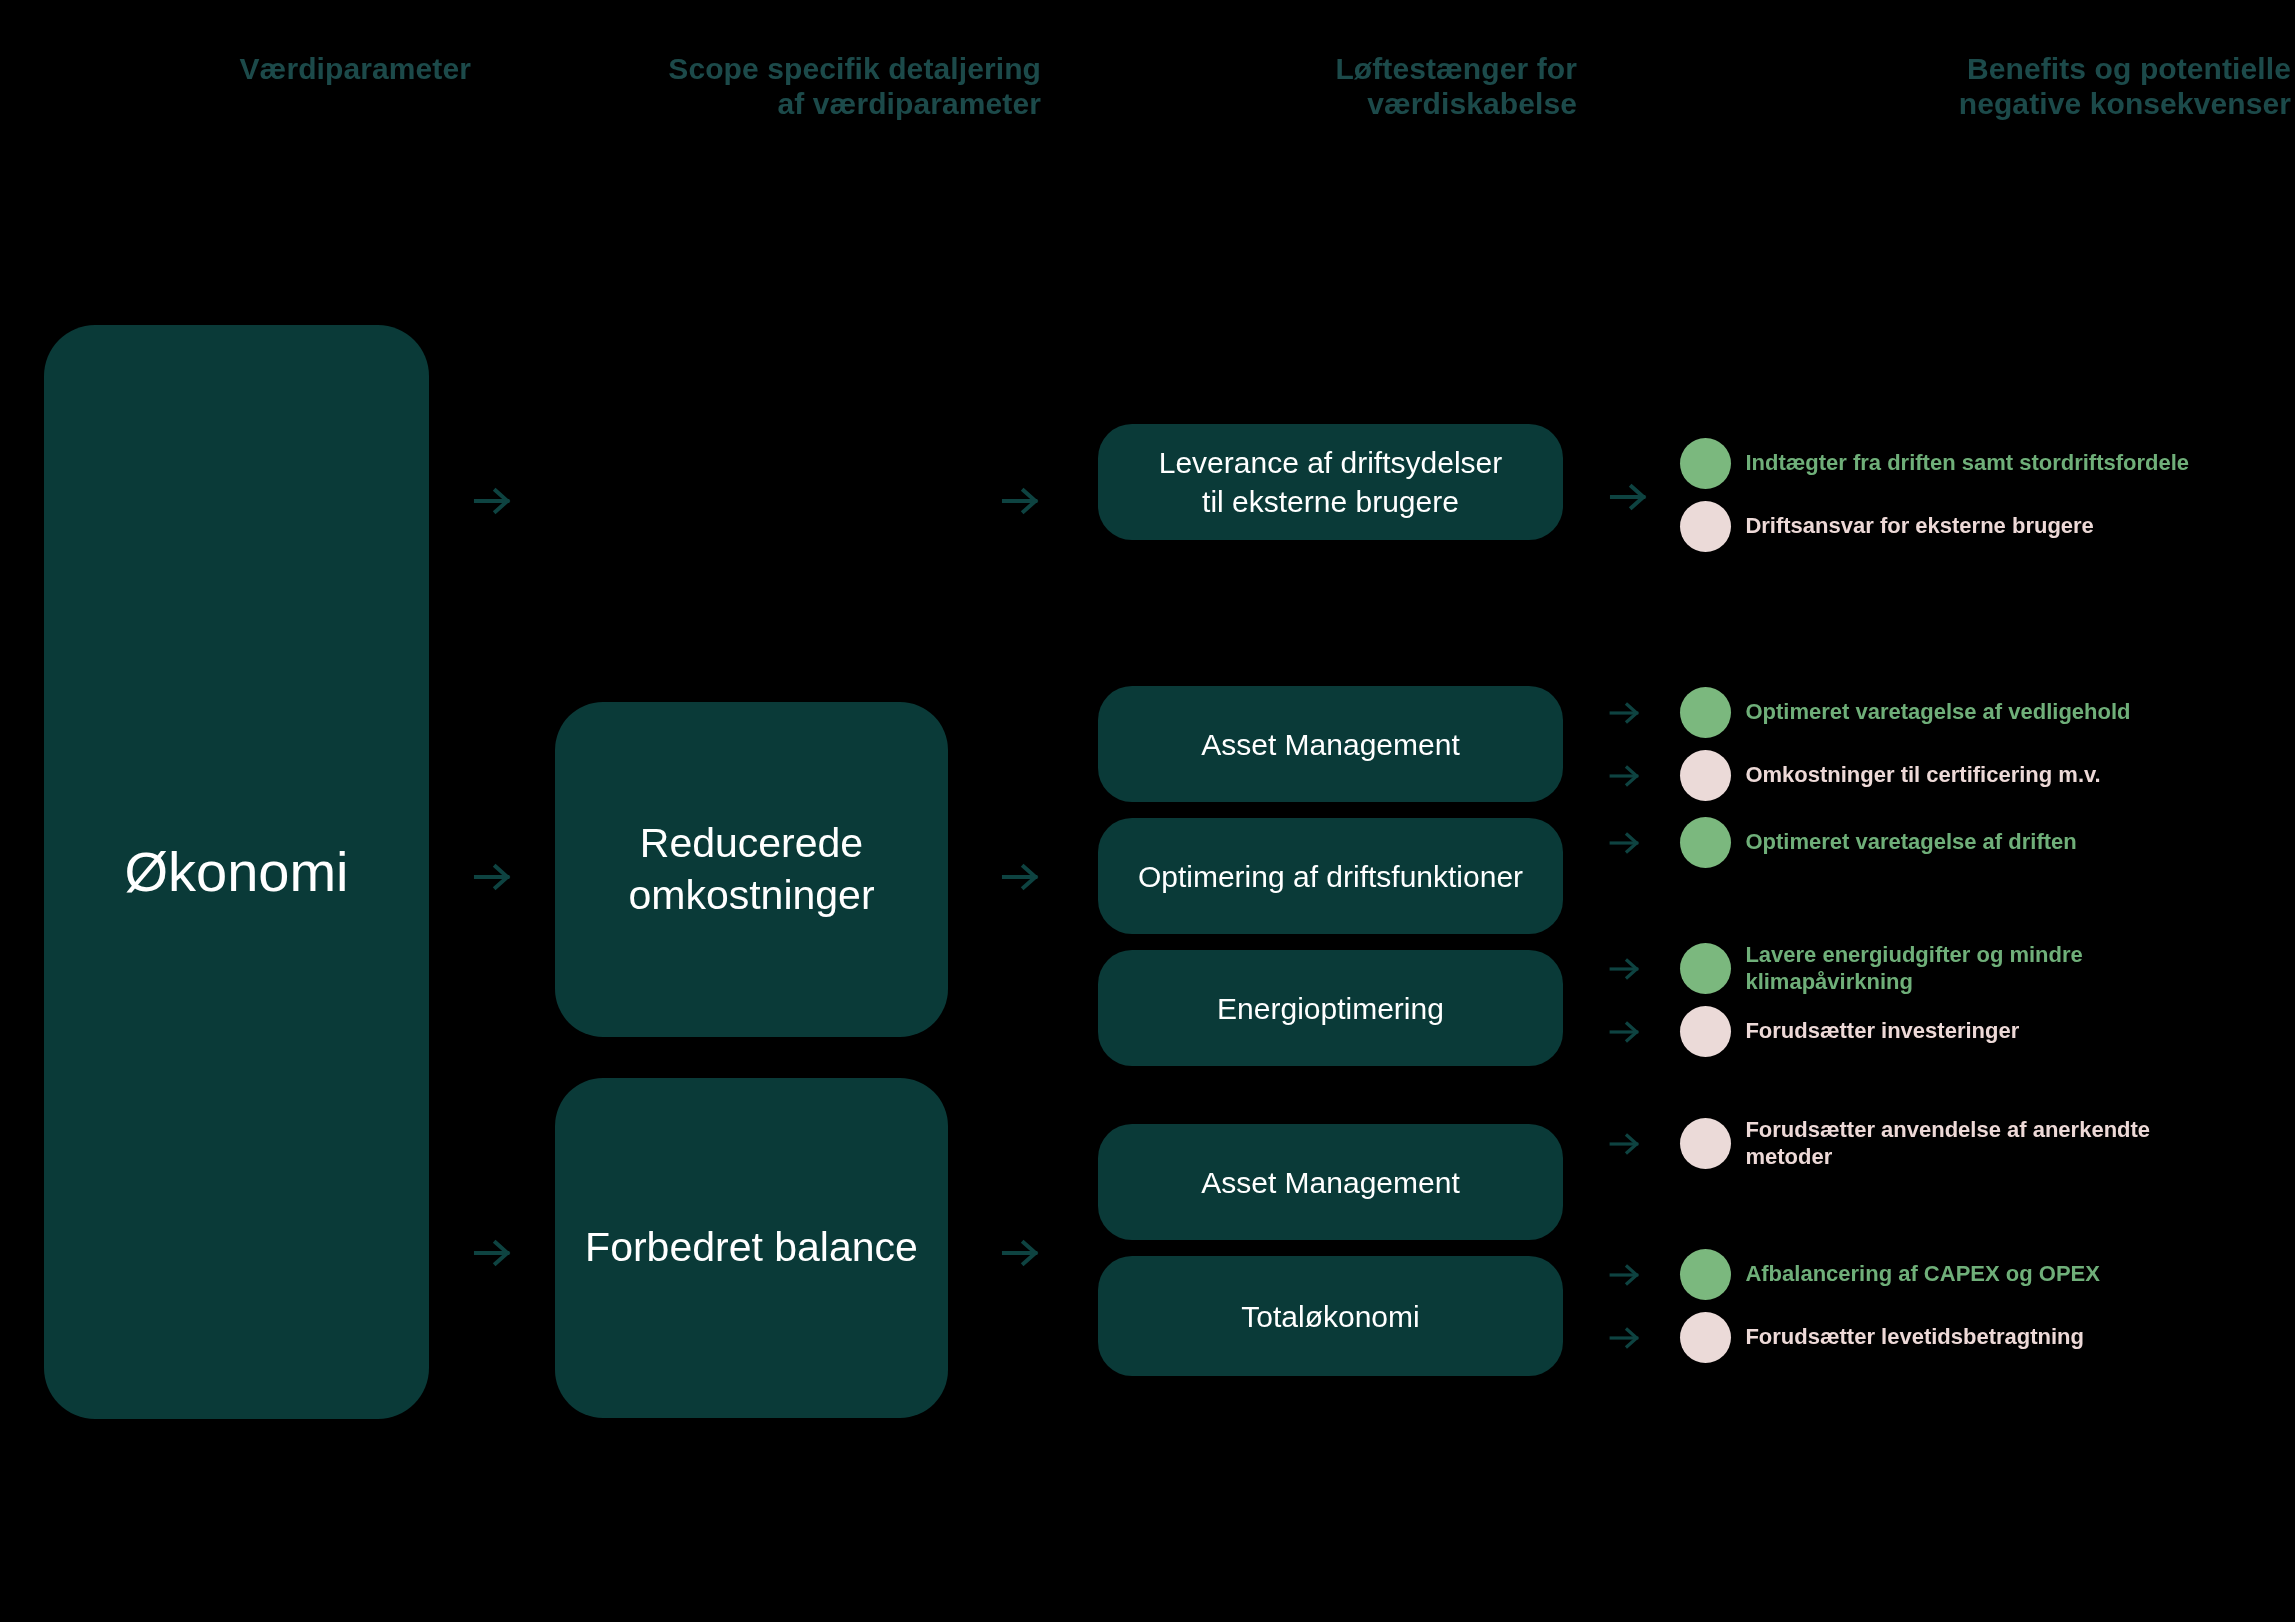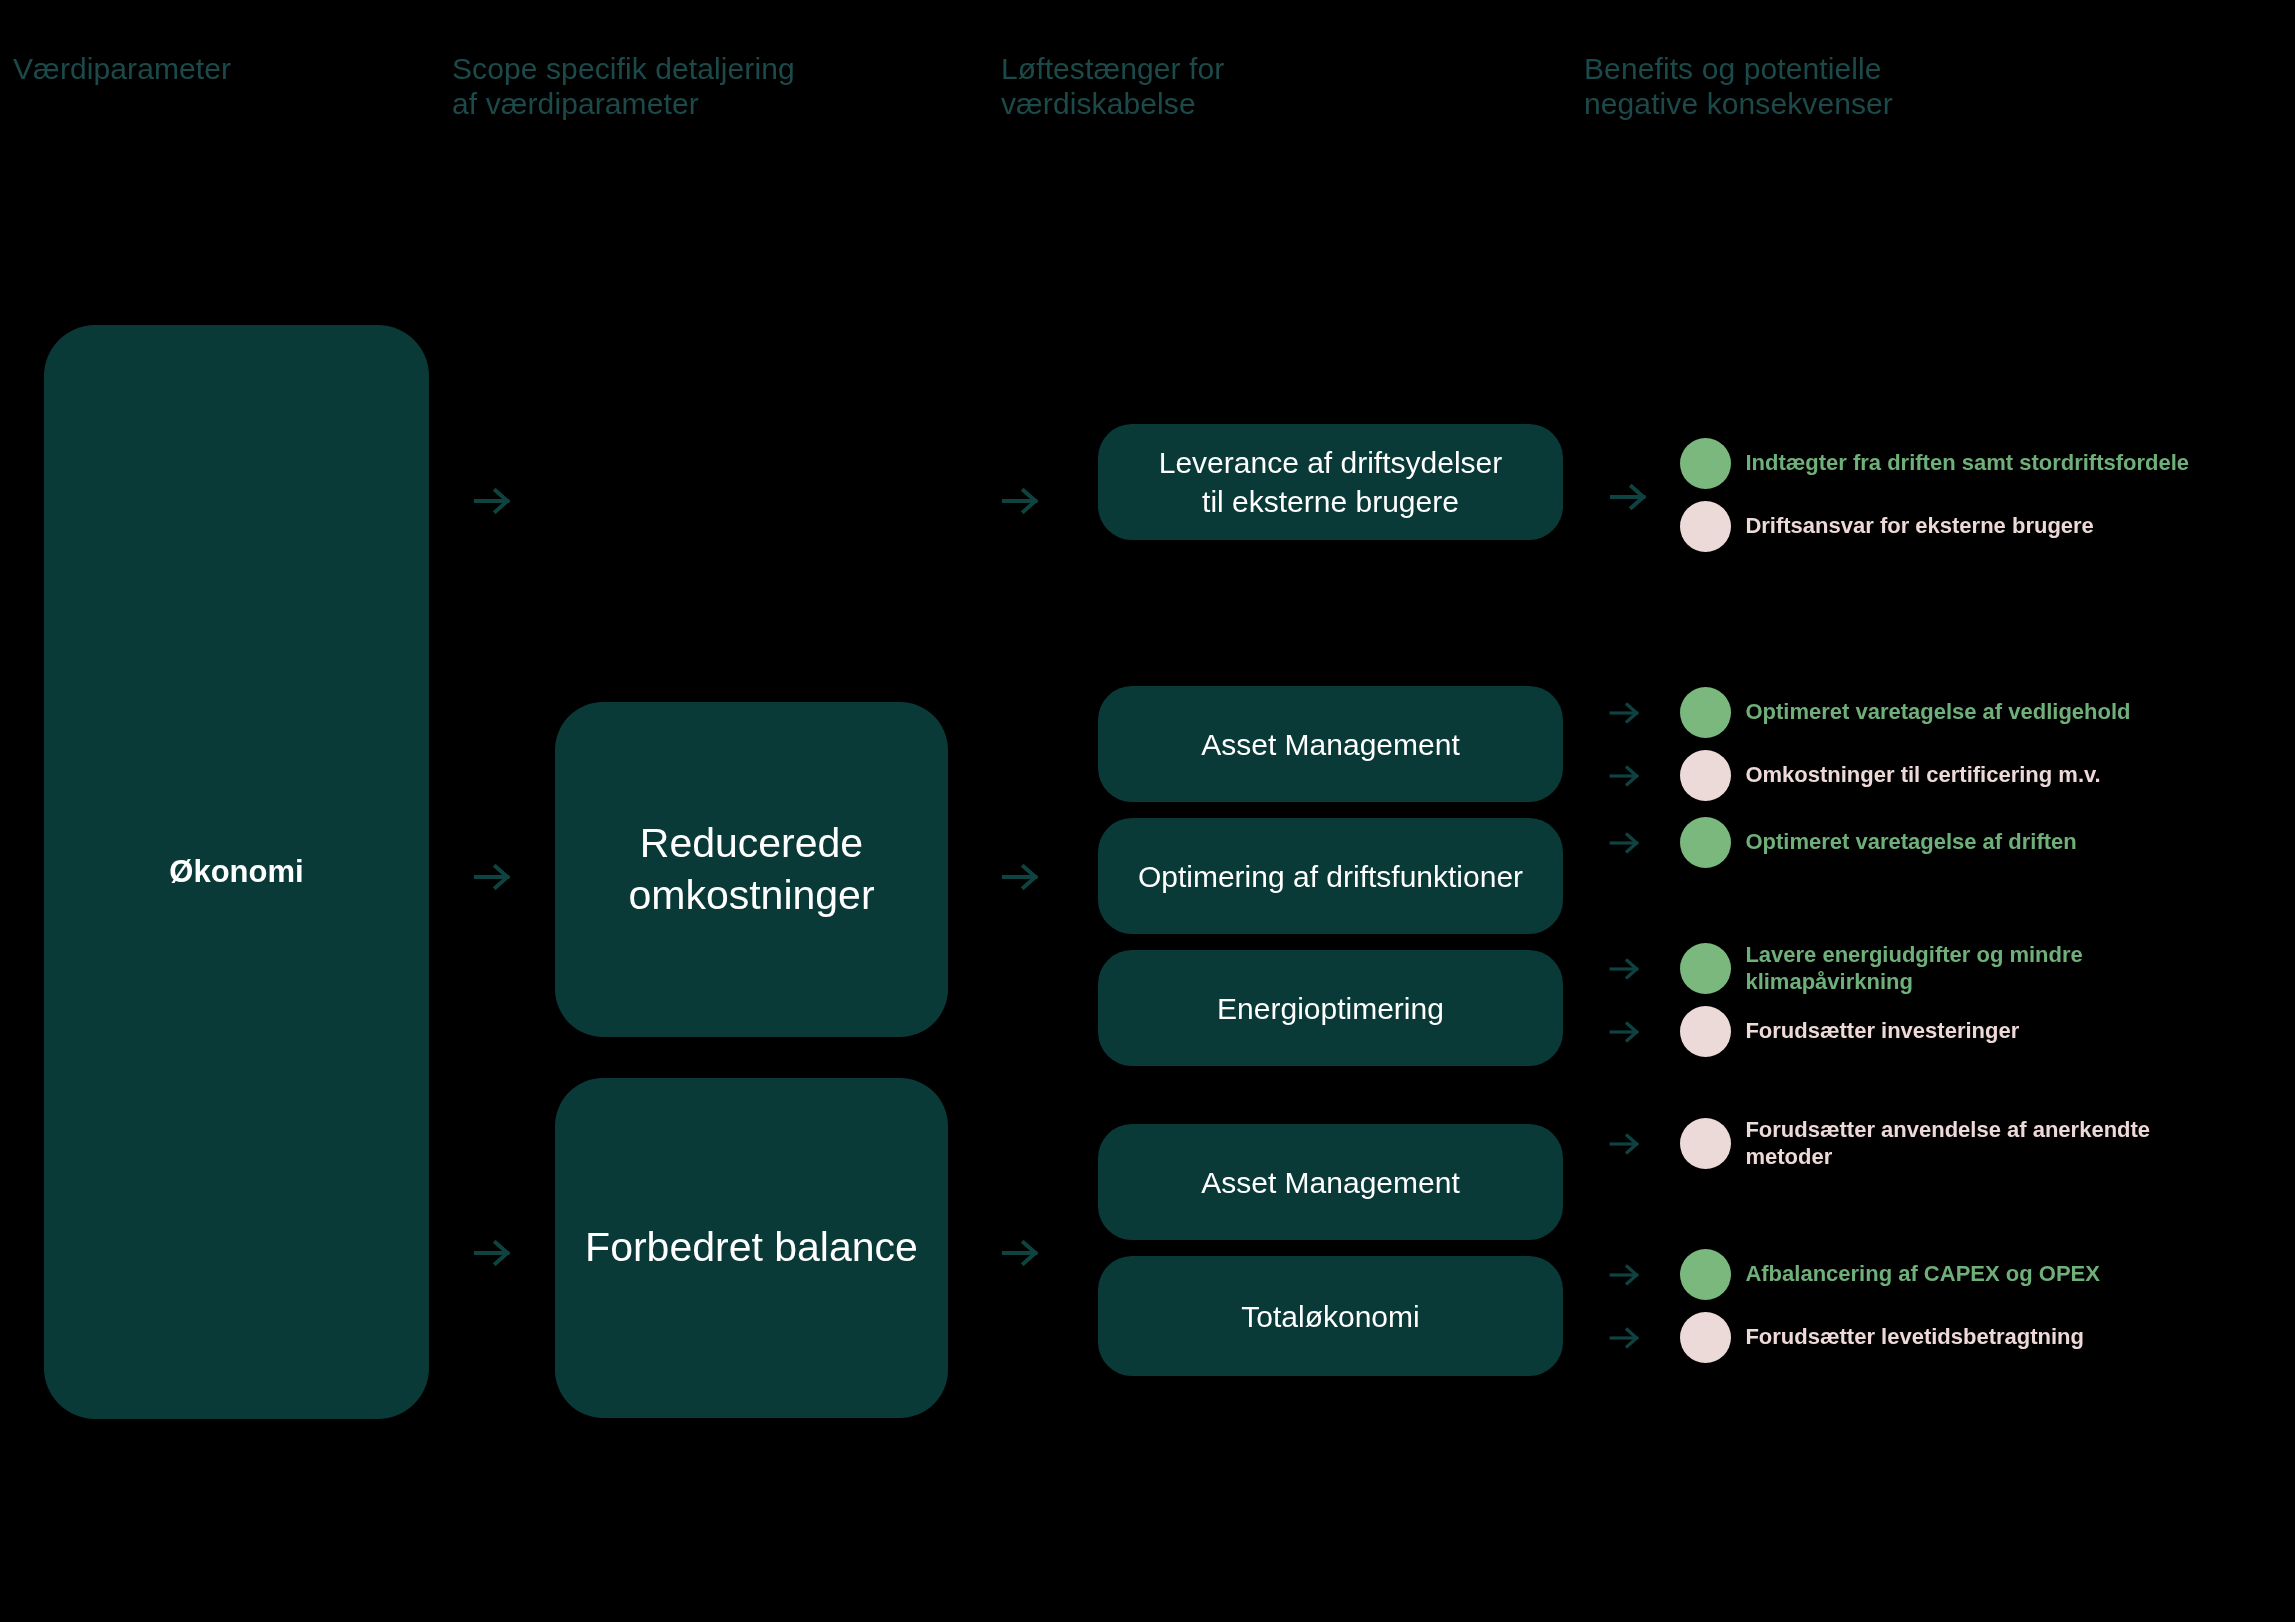--- a/index.html
+++ b/index.html
@@ -9,24 +9,24 @@
     color:#fff;
     overflow:hidden;
     position:relative;
   }
   #stage{position:relative;width:2295px;height:1623px;background:#000;}
 
   
   .col-head{
     position:absolute;
     color:#1C4A4A;
-    font-weight:normal;
+    font-weight:bold;
     font-size:30px;
     line-height:1.16;
-    text-align:left;
+    text-align:right;
     letter-spacing:0.1px;
     white-space:pre-line;
   }
   #head-0{left:13px;  top:52px;  width:458px;}
   #head-1{left:452px; top:52px;  width:589px;}
   #head-2{left:1001px;top:52px;  width:576px;}
   #head-3{left:1584px;top:52px;  width:707px;}
 
   
   .box{
@@ -37,21 +37,21 @@
     align-items:center;
     justify-content:center;
     text-align:center;
     color:#FFFFFF;
     box-sizing:border-box;
   }
   .box-label{white-space:pre-line;}
 
   
   #box-okonomi{left:44px;top:325px;width:385px;height:1094px;}
-  #box-okonomi .box-label{font-size:31px;font-weight:700;line-height:1.2;}
+  #box-okonomi .box-label{font-size:56px;font-weight:400;line-height:1.2;}
 
   
   .col2{width:393px;border-radius:48px;}
   .col2 .box-label{font-size:41px;font-weight:400;line-height:1.25;}
   #box-oget{left:555px;top:326px;height:335px;}
   #box-reduc{left:555px;top:702px;height:335px;}
   #box-forbedret{left:555px;top:1078px;height:340px;}
 
   
   .col3{width:465px;border-radius:34px;}

